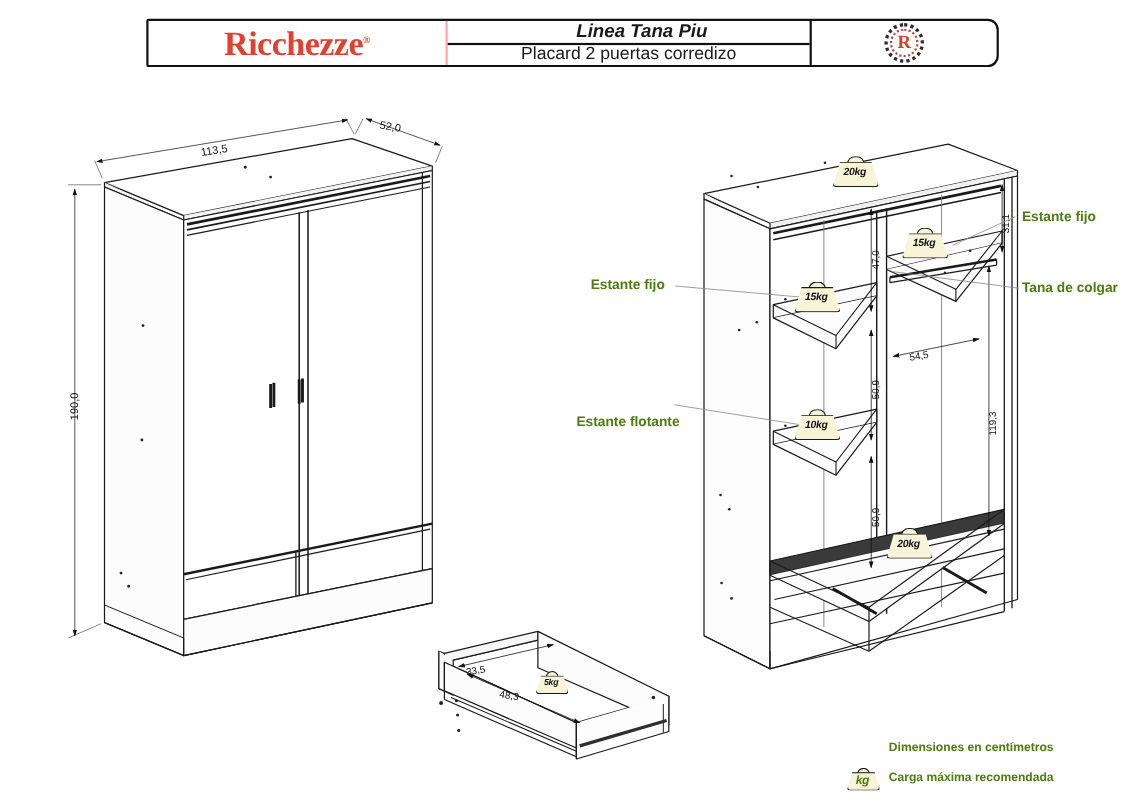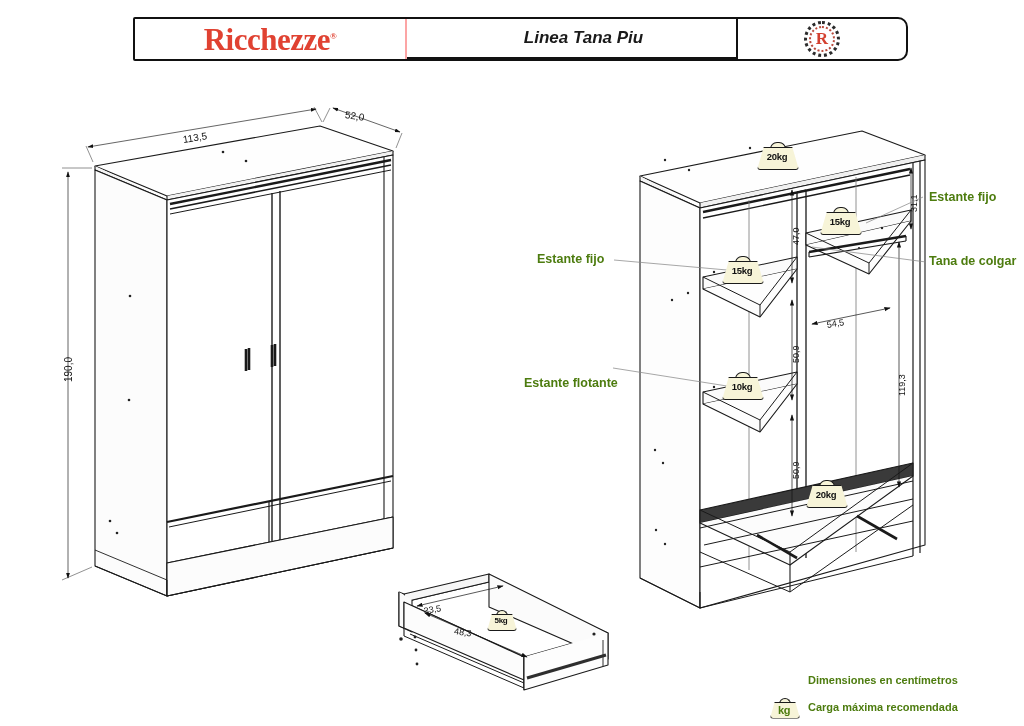--- a/index.html
+++ b/index.html
@@ -42,41 +42,42 @@
 
   
   .wt{position:absolute;width:40px;height:27px;}
   .wt .body{position:absolute;left:0;top:6px;width:40px;height:21px;
     background:#f7f4d8;border:1.5px solid #1a1a1a;
     clip-path:polygon(16% 0%,84% 0%,100% 100%,0% 100%);border-radius:3px;}
   .wt .hdl{position:absolute;left:13px;top:1px;width:14px;height:9px;
     border:1.5px solid #1a1a1a;border-bottom:none;border-radius:7px 7px 0 0;
     background:#f7f4d8;}
   .wt .txt{position:absolute;left:0;top:10px;width:40px;text-align:center;
-    font-size:9.5px;font-weight:bold;color:#111;letter-spacing:-0.3px;}
+    font-size:9.5px;font-weight:bold;color:#111;letter-spacing:-0.3px;font-style:italic;}
   .wt.small{width:28px;height:20px;}
   .wt.small .body{top:5px;width:28px;height:15px;}
   .wt.small .hdl{left:9px;top:1px;width:10px;height:7px;}
   .wt.small .txt{top:7px;width:28px;font-size:8px;}
 
   
   #legend{position:absolute;left:766px;top:666px;width:250px;}
   #legend .row{display:flex;align-items:center;height:27px;}
   #legend .row .sp{width:42px;}
   #legend .txt{font-size:11px;font-weight:bold;color:#4d7c0f;}
 </style>
 </head>
 <body>
 
 <div id="title-block">
   <div id="tb-logo">
     <div id="brand-logo"><span>Ricchezze</span><span class="tm">®</span></div>
   </div>
   <div id="tb-center">
     <div id="tb-line1">Linea Tana Piu</div>
+    <div id="tb-line2">Placard 2 puertas corredizo</div>
   </div>
   <div id="tb-seal">
     <div class="seal">
       <div class="ring"></div>
       <div class="ring2"></div>
       <div class="letter">R</div>
     </div>
   </div>
 </div>
 

